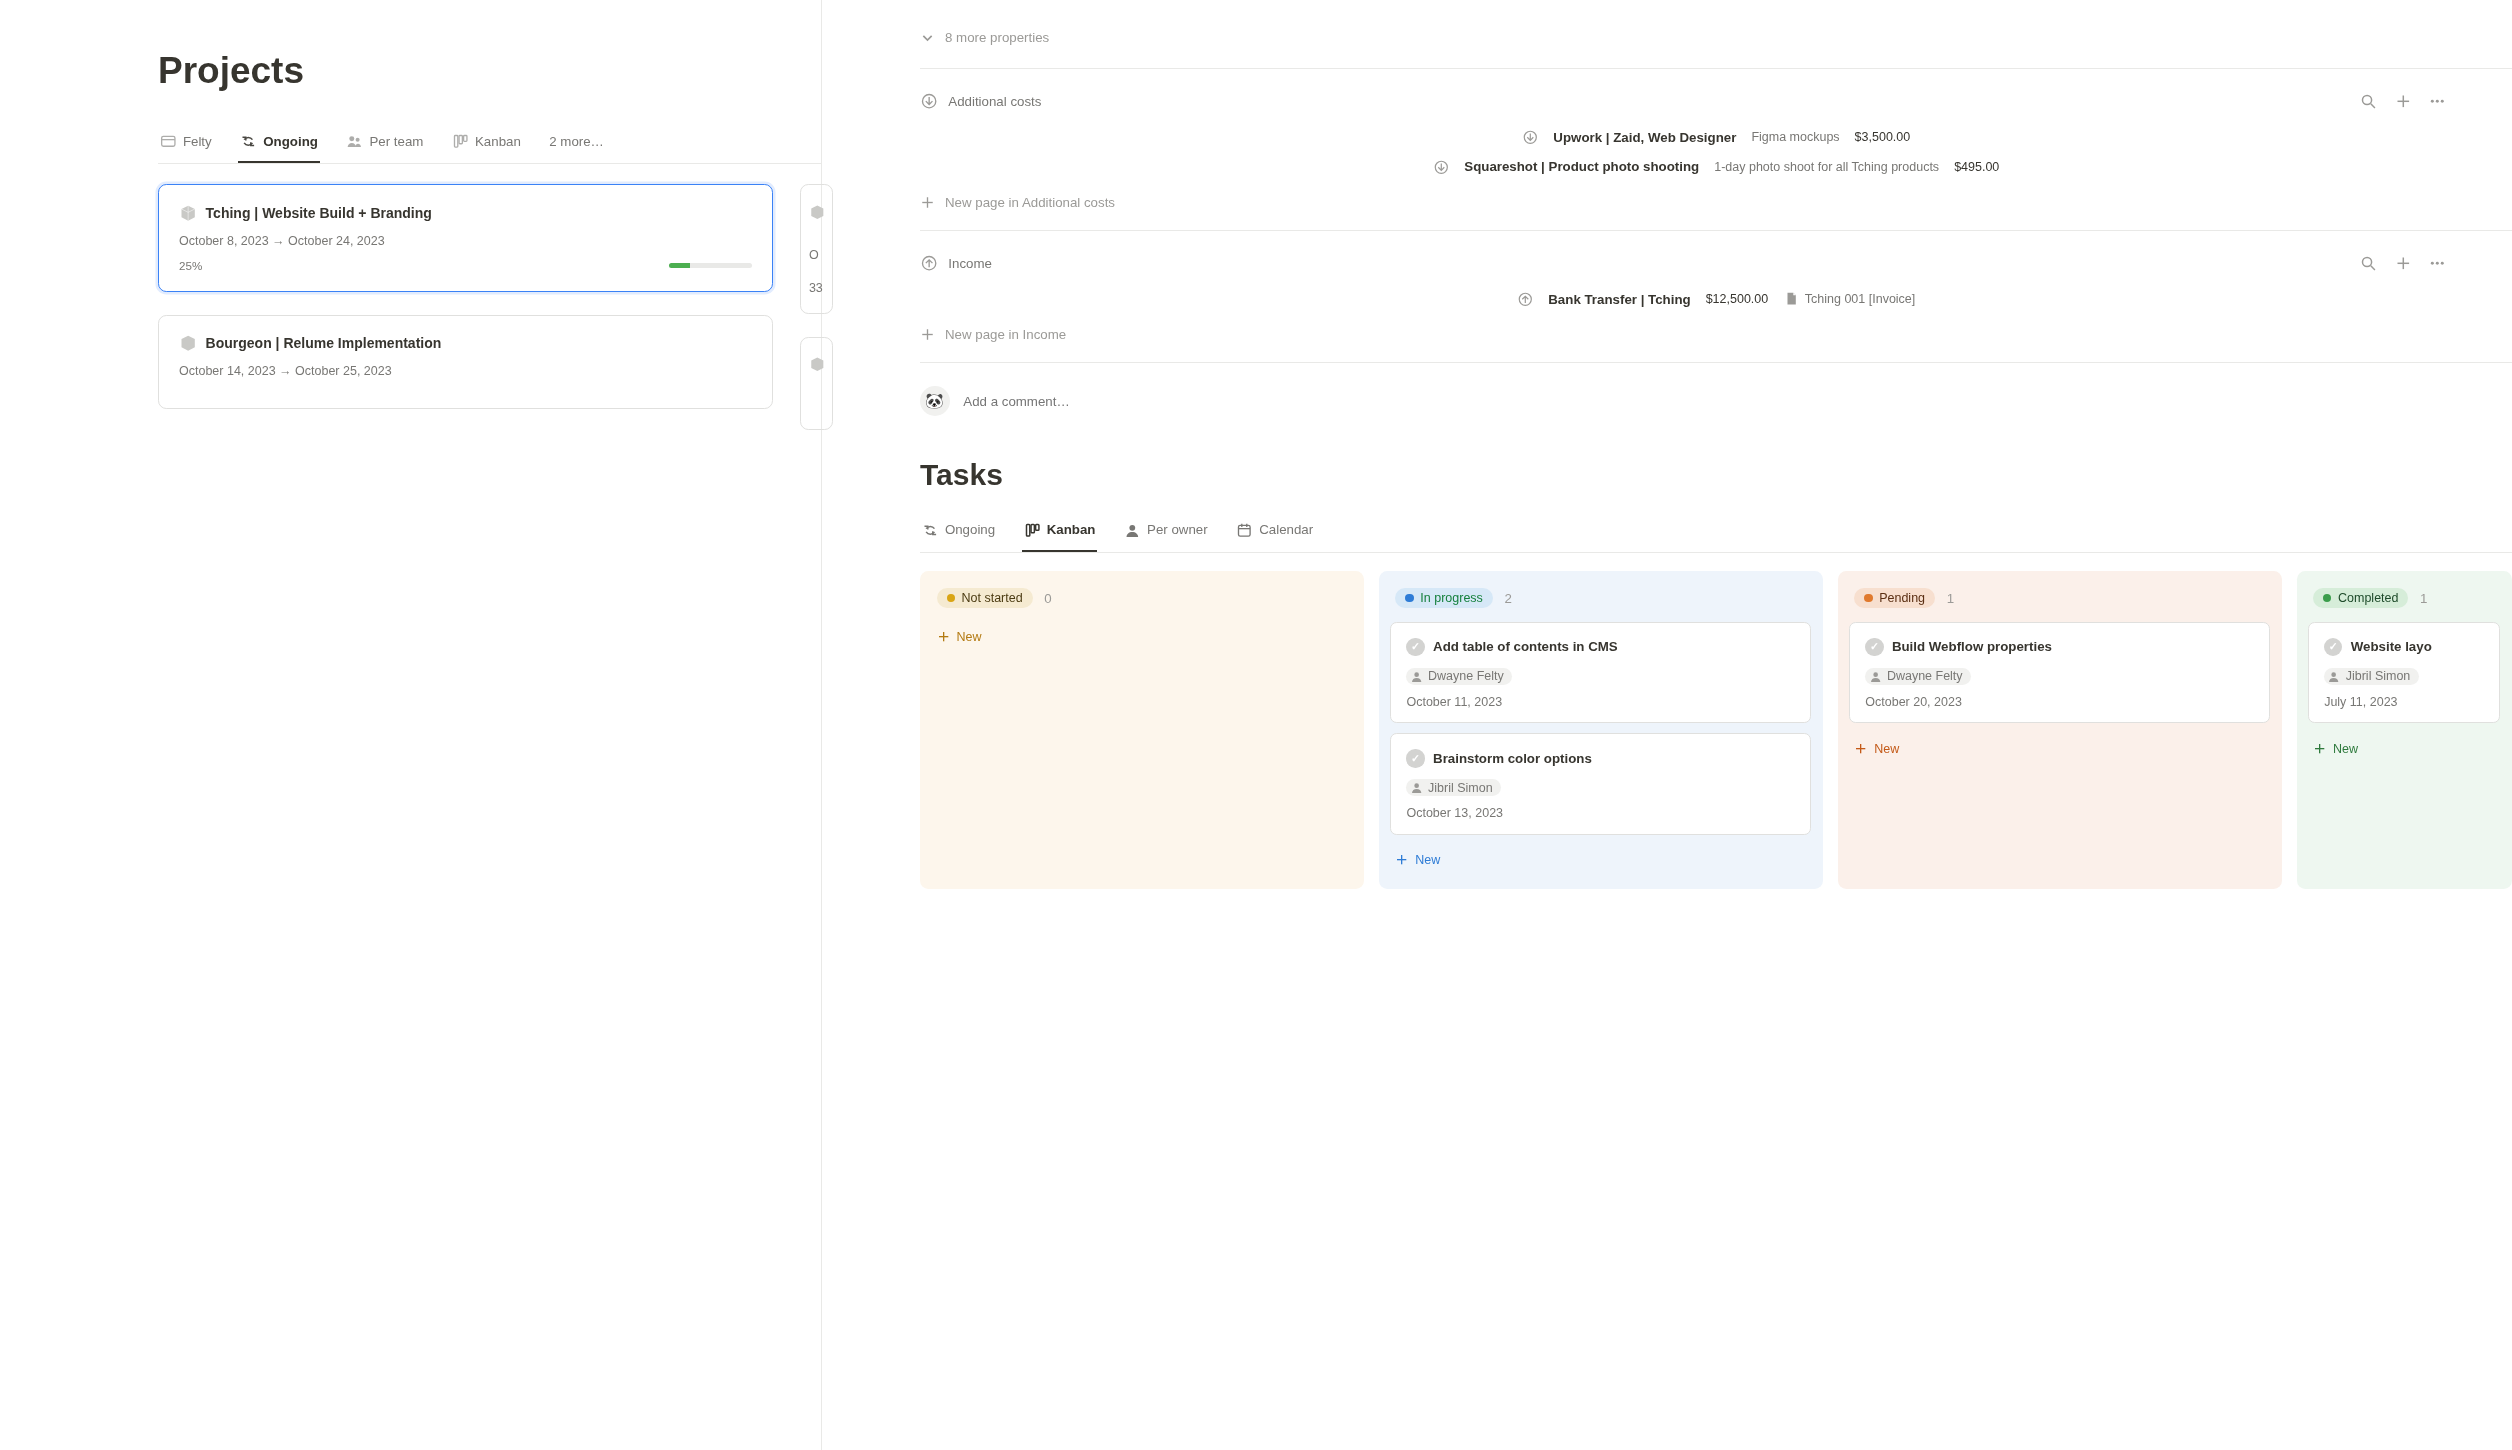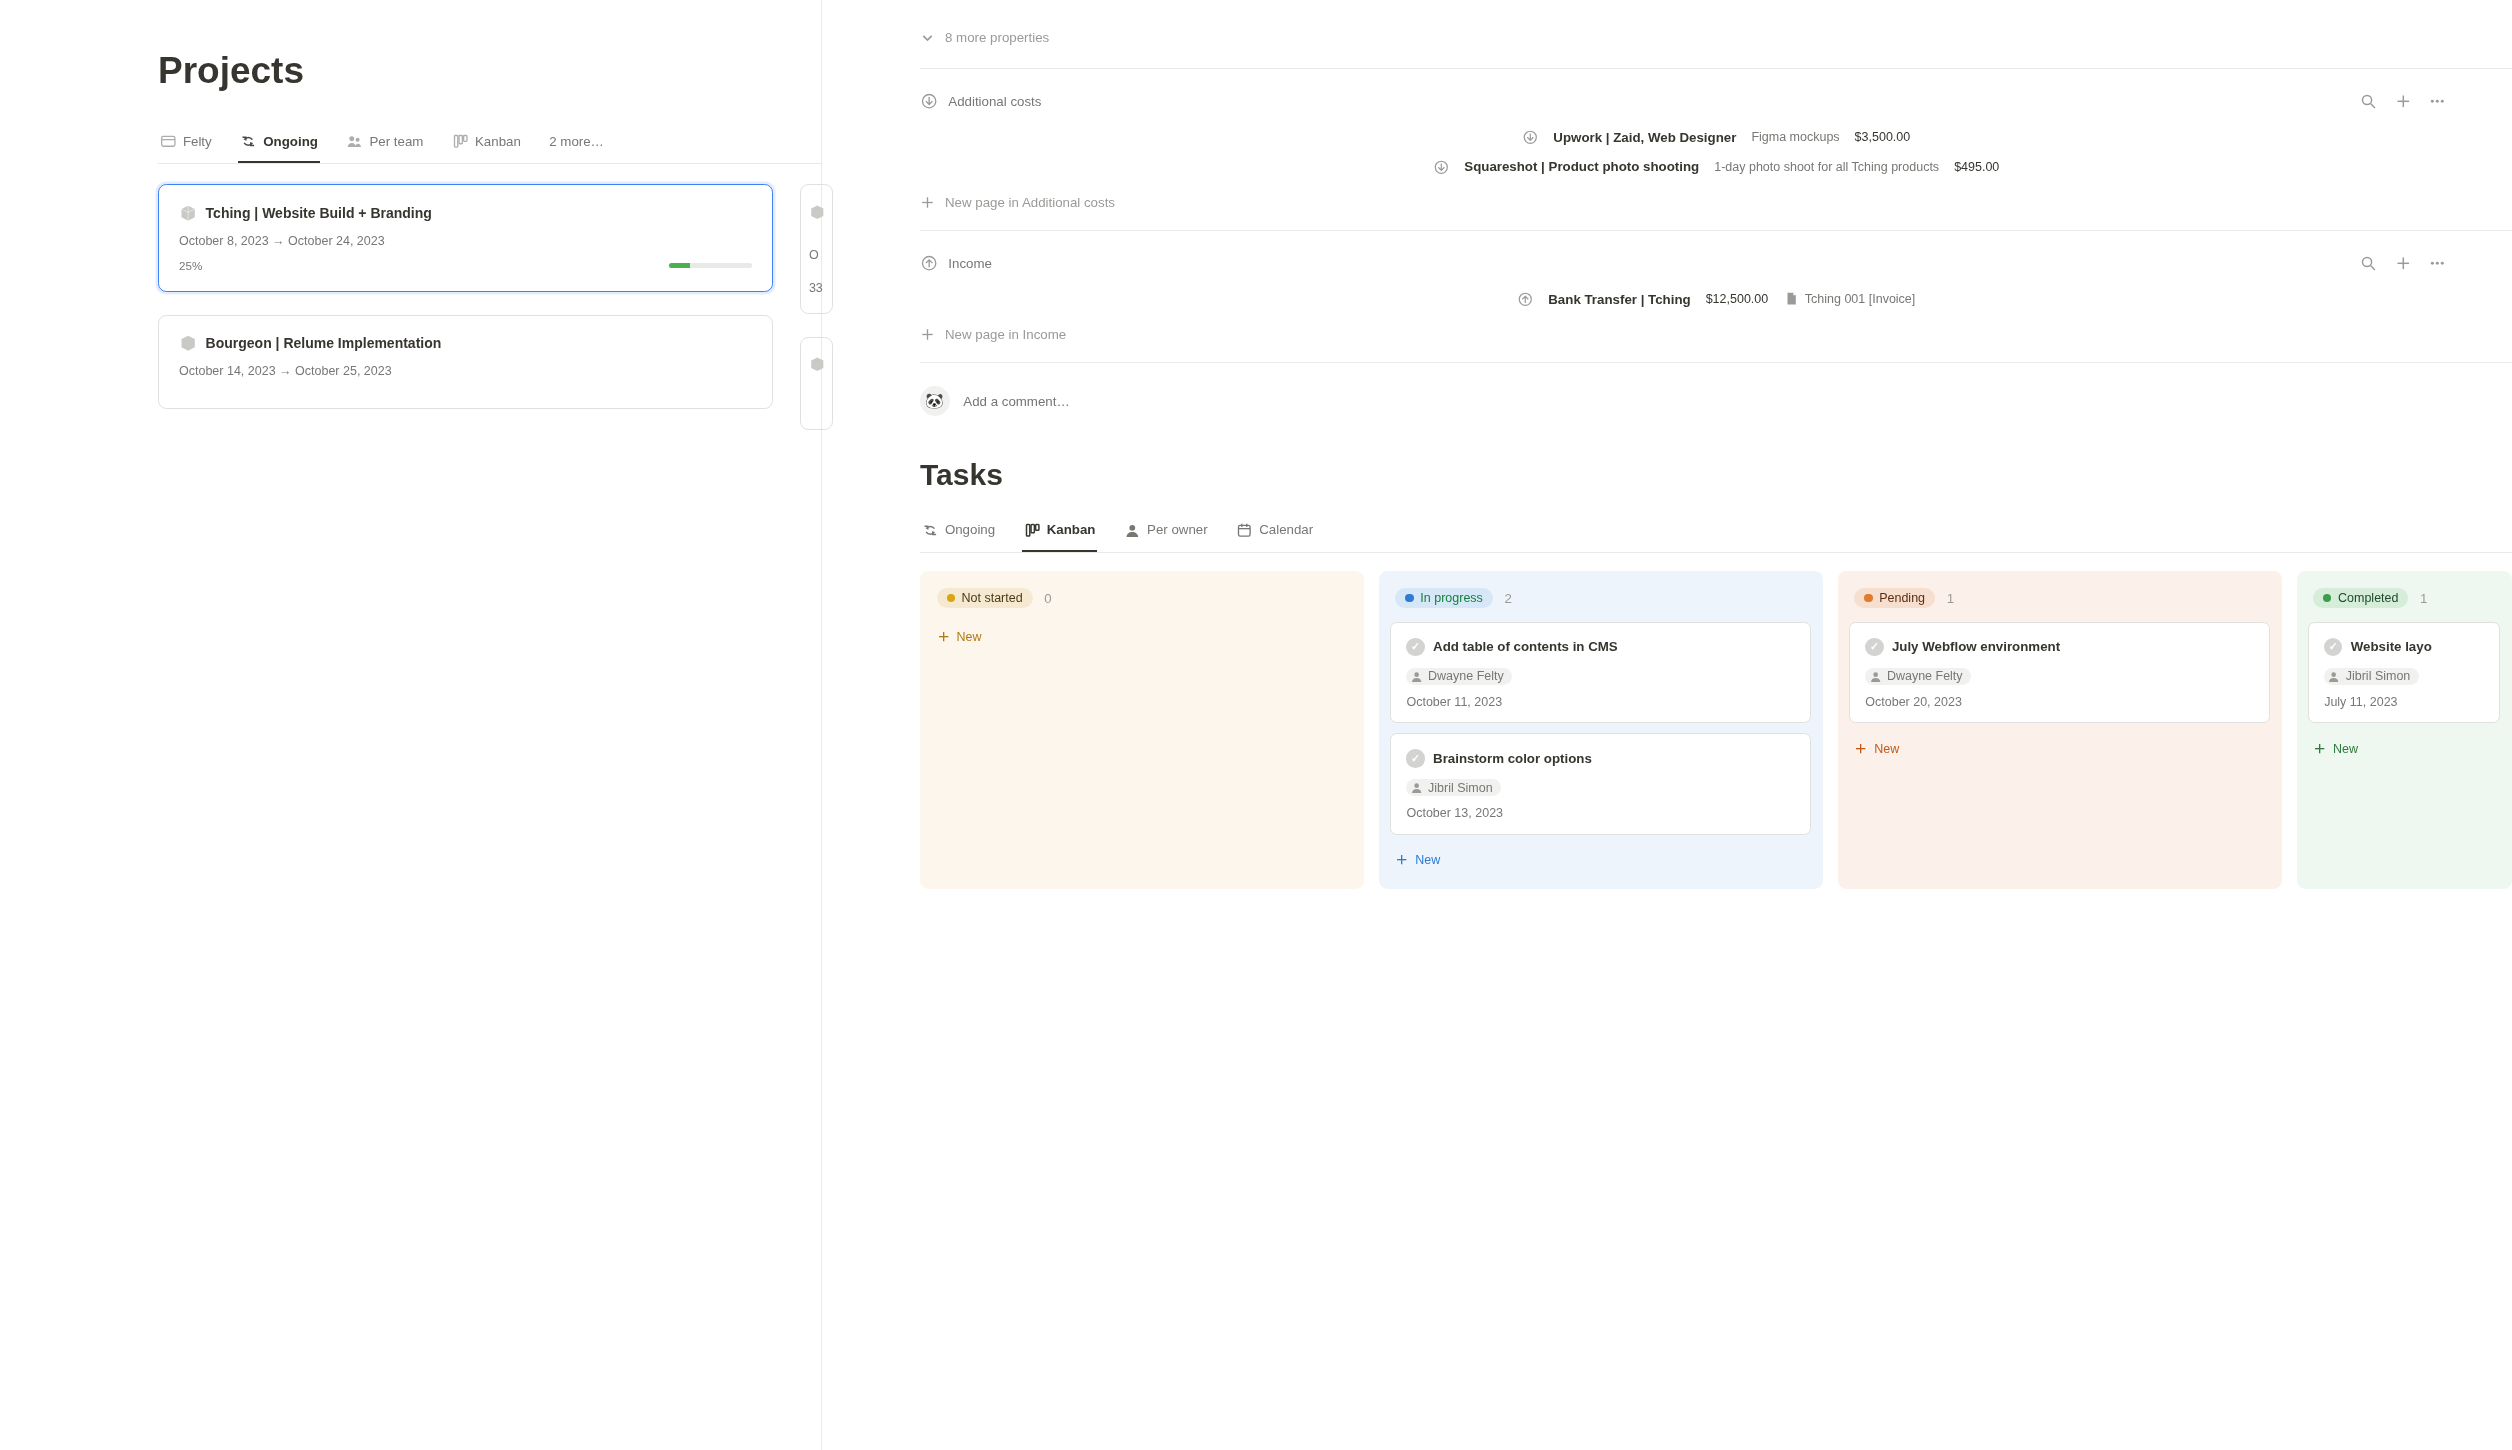--- a/index.html
+++ b/index.html
@@ -709,21 +709,21 @@
         <span class="pill pending">
           <span class="dot"></span>
           <span>Pending</span>
         </span>
         <span class="col-count">1</span>
       </div>
 
       <div class="task-card">
         <div class="tc-title">
           <span class="circ-check">✓</span>
-          <span>July Webflow environment</span>
+          <span>Build Webflow properties</span>
         </div>
         <div class="tc-owner">
           <span class="tc-owner-chip">
             <span class="ic">
               <svg width="13.3" height="13.3" viewBox="0 0 20 20" fill="#9b9a97">
                   <circle cx="10" cy="7" r="3.5"></circle>
                   <path d="M3 18c0-3.5 3-6 7-6s7 2.5 7 6"></path>
                 </svg>
             </span>
             <span>Dwayne Felty</span>

